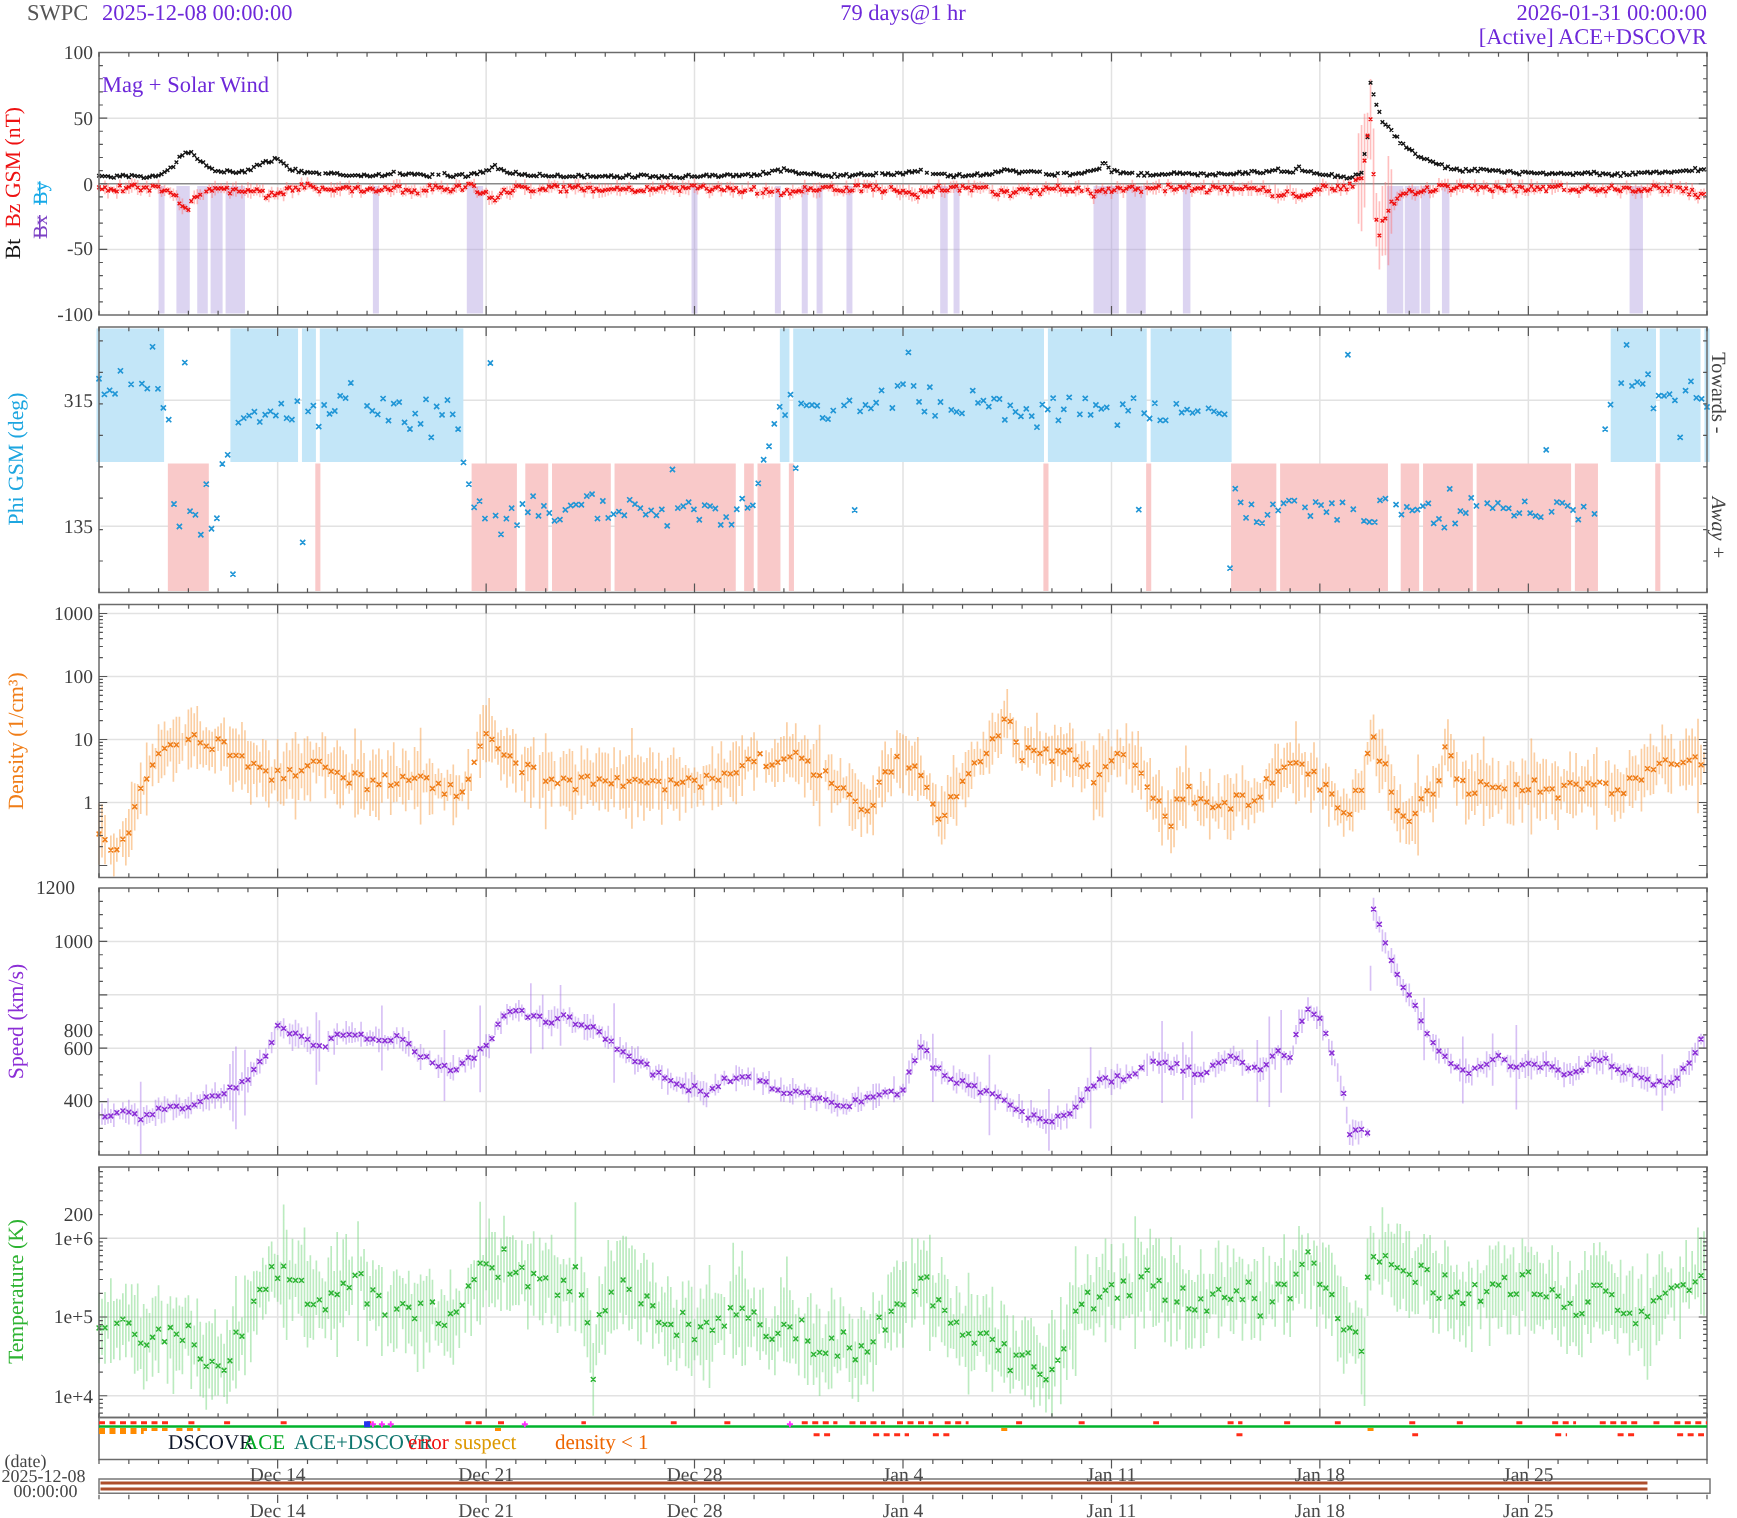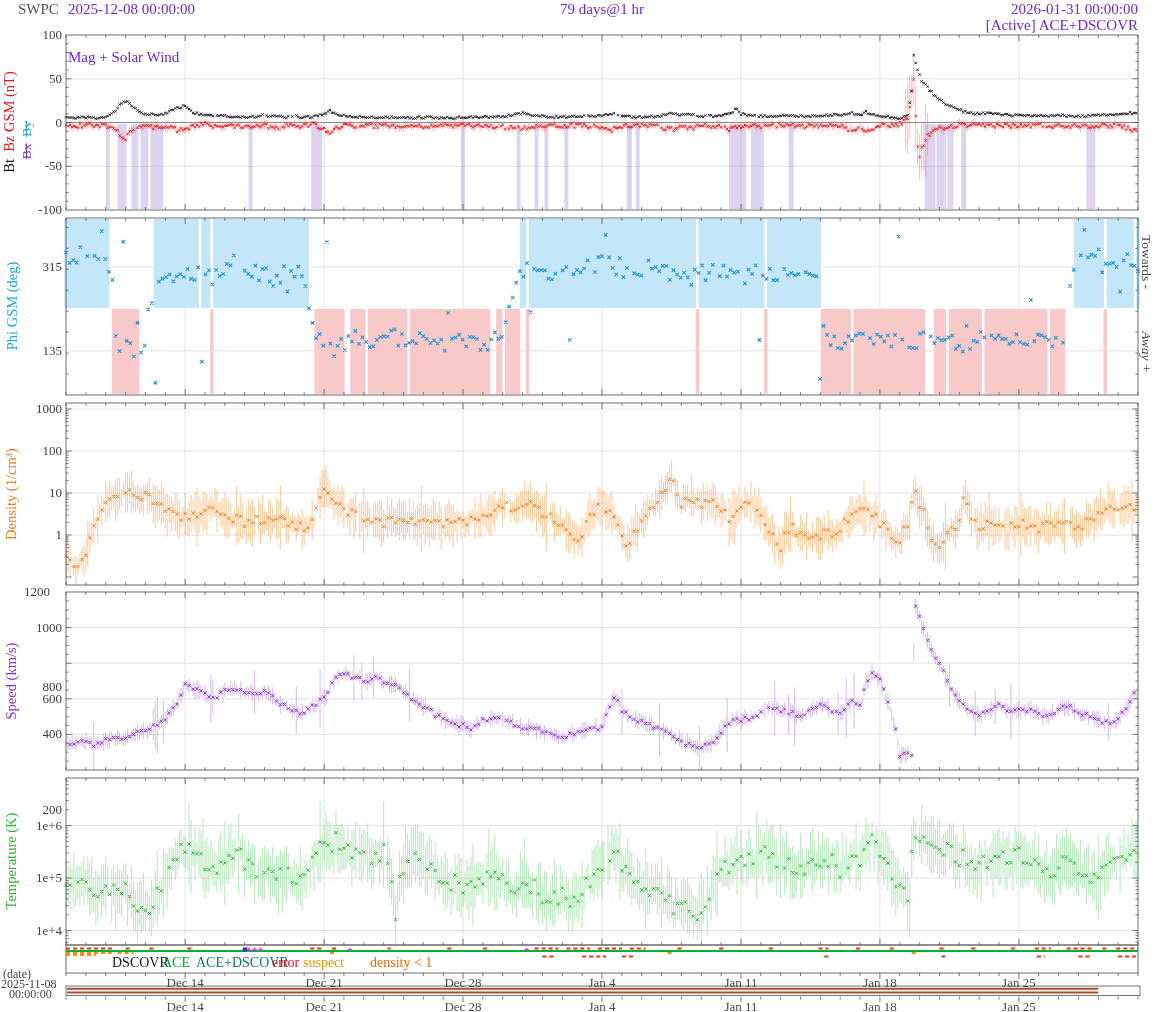--- a/index.html
+++ b/index.html
@@ -153,21 +153,21 @@
     <span class="strike" style="color:#15a9e8;">By</span>
   </div>
   <div class="rot" style="left:-77px;top:298px;width:177px;height:16px;color:#1da6e0;">Phi GSM (deg)</div>
   <div class="rot" style="left:-80px;top:486px;width:182px;height:16px;color:#f07d17;">Density (1/cm³)</div>
   <div class="rot" style="left:-78px;top:673px;width:178px;height:16px;color:#8c2fd6;">Speed (km/s)</div>
   <div class="rot" style="left:-73px;top:853px;width:168px;height:16px;color:#2eb332;">Temperature (K)</div>
   <div class="rot90" style="left:1099px;top:255px;width:95px;height:14px;">Towards -</div>
   <div class="rot90 it" style="left:1104px;top:345px;width:85px;height:14px;">Away +</div>
 
   <div class="t small" style="left:3px;top:967px;">(date)</div>
-  <div class="t small" style="left:1px;top:977px;">2025-11-08</div>
+  <div class="t small" style="left:1px;top:977px;">2025-12-08</div>
   <div class="t small" style="left:9px;top:987px;">00:00:00</div>
 <div class="tick yt" style="left: 16px; top: 27px;">100</div>
     <div class="tick yt" style="left: 16px; top: 70.75px;">50</div>
     <div class="tick yt" style="left: 16px; top: 114.5px;">0</div>
     <div class="tick yt" style="left: 16px; top: 158.25px;">-50</div>
     <div class="tick yt" style="left: 16px; top: 202px;">-100</div>
     <div class="tick yt" style="left: 16px; top: 258.908px;">315</div>
     <div class="tick yt" style="left: 16px; top: 342.75px;">135</div>
     <div class="tick yt" style="left: 16px; top: 401px;">1000</div>
     <div class="tick yt" style="left: 16px; top: 443px;">100</div>

